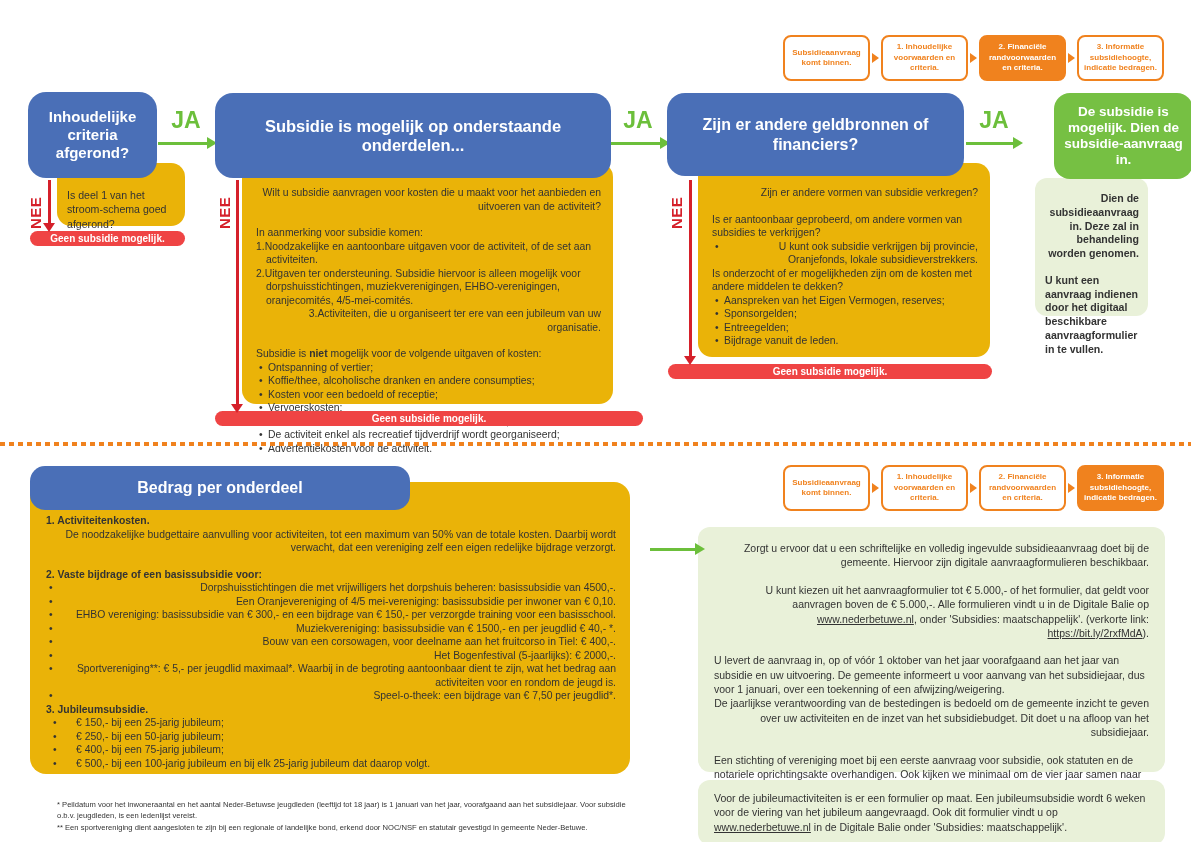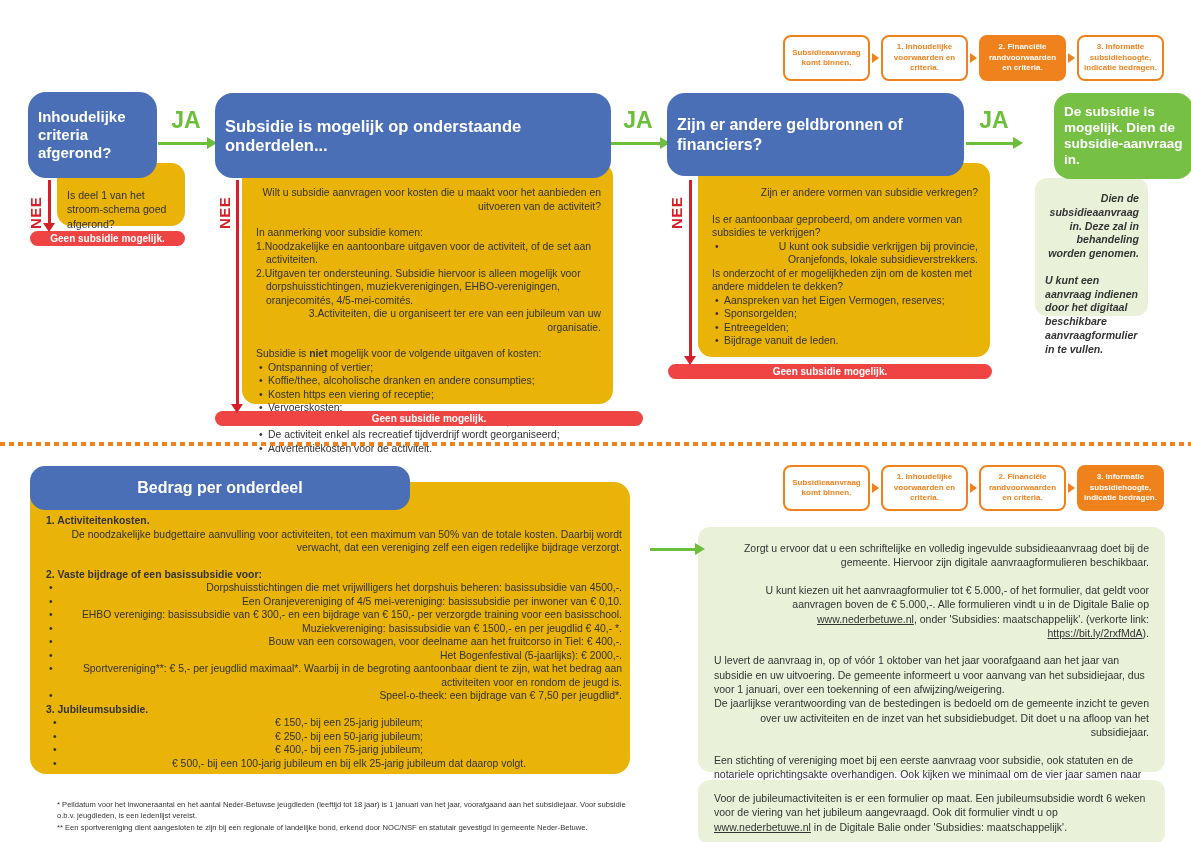--- a/index.html
+++ b/index.html
@@ -1,21 +1,21 @@
 <!DOCTYPE html>
 <html><head>
 <meta charset="utf-8">
 <style>
   html,body{margin:0;padding:0;background:#fff;}
   body{font-family:"Liberation Sans", sans-serif;color:#333;}
   #canvas{position:relative;width:1191px;height:842px;background:#fff;overflow:hidden;margin-top:23px;}
 
   
   .bluebox{position:absolute;background:#4a6fb7;color:#fff;font-weight:bold;border-radius:18px;
-    display:flex;align-items:center;justify-content:center;text-align:left;z-index:3;box-sizing:border-box;padding:22px 10px;}
+    display:flex;align-items:center;justify-content:center;text-align:center;z-index:3;box-sizing:border-box;padding:22px 10px;}
   
   .lav{position:absolute;background:#eab308;border-radius:14px;color:#333;z-index:1;box-sizing:border-box;}
   
   .lg{position:absolute;background:#e9f1d9;border-radius:12px;color:#333;box-sizing:border-box;}
   
   .pill{position:absolute;background:#ef4444;color:#fff;font-weight:bold;font-size:10px;text-align:center;
     border-radius:9px;height:15px;line-height:15px;z-index:2;}
   
   .ja{position:absolute;color:#6cbf3b;font-weight:bold;font-size:23px;text-align:center;z-index:3;}
   .harrow{position:absolute;height:3px;background:#6cbf3b;z-index:3;}
@@ -39,29 +39,29 @@
     background:repeating-linear-gradient(90deg,#f0821e 0 5px,transparent 5px 9px);}
   
   p{margin:0;}
   .mb{margin-bottom:13px;text-align:right;}
   .bold{font-weight:bold;}
   .bu{font-weight:bold;}
   .link{text-decoration:underline;cursor:pointer;}
   ul.dots,ul.nums{margin:0;padding:0;list-style:none;}
   ul.dots li{position:relative;padding-left:12px;}
   ul.dots li::before{content:"\2022";position:absolute;left:3px;}
-  ul.dots.wide li{padding-left:30px;text-align:center;}
+  ul.dots.wide li{padding-left:30px;}
   ul.dots.wide li::before{left:7px;}
   ul.nums li{padding-left:10px;text-indent:-10px;}
   .body-sm{font-size:10.4px;line-height:1.3;}
   #note1{padding:25px 8px 6px 10px;font-size:10.6px;line-height:1.35;}
   #note2{padding:23px 12px 8px 14px;}
   #note3{padding:23px 12px 8px 14px;}
-  #resultnote{padding:14px 9px 8px 10px;font-size:10.6px;line-height:1.3;font-weight:bold;font-style:italic;}
-  #bbody{padding:32px 8px 8px 16px;}
+  #resultnote{padding:14px 9px 8px 10px;font-size:10.6px;line-height:1.3;font-weight:bold;}
+  #bbody{padding:32px 14px 8px 16px;}
   #infoA{padding:14px 16px;font-size:10.5px;line-height:1.37;}
   #infoB{padding:11px 16px;font-size:10.5px;line-height:1.37;}
   #footnotes{position:absolute;left:57px;top:776px;width:588px;font-size:7.6px;line-height:1.5;z-index:2;}
 </style>
 </head>
 <body>
 
 <div id="canvas">
 
   <div class="pflow" style="left:783px;top:12px;">
@@ -94,21 +94,21 @@
     <p>In aanmerking voor subsidie komen:</p>
     <ul class="nums">
       <li>1.Noodzakelijke en aantoonbare uitgaven voor de activiteit, of de set aan activiteiten.</li>
       <li>2.Uitgaven ter ondersteuning. Subsidie hiervoor is alleen mogelijk voor dorpshuisstichtingen, muziekverenigingen, EHBO-verenigingen, oranjecomités, 4/5-mei-comités.</li>
       <li class="mb">3.Activiteiten, die u organiseert ter ere van een jubileum van uw organisatie.</li>
     </ul>
     <p><span>Subsidie is </span><span class="bu">niet</span><span> mogelijk voor de volgende uitgaven of kosten:</span></p>
     <ul class="dots">
       <li>Ontspanning of vertier;</li>
       <li>Koffie/thee, alcoholische dranken en andere consumpties;</li>
-      <li>Kosten https een viering of receptie;</li>
+      <li>Kosten voor een bedoeld of receptie;</li>
       <li>Vervoerskosten;</li>
       <li>Inhuur van entertainers/artiesten/huur van attracties;</li>
       <li>De activiteit enkel als recreatief tijdverdrijf wordt georganiseerd;</li>
       <li>Advertentiekosten voor de activiteit.</li>
     </ul>
   </div>
   <div class="pill" style="left:215px;top:388px;width:428px;">Geen subsidie mogelijk.</div>
 
   <div class="bluebox" style="left:667px;top:70px;width:297px;height:83px;font-size:16px;line-height:1.2;">Zijn er andere geldbronnen of financiers?</div>
   <div class="ja" style="left:968px;top:84px;width:52px;">JA</div>

